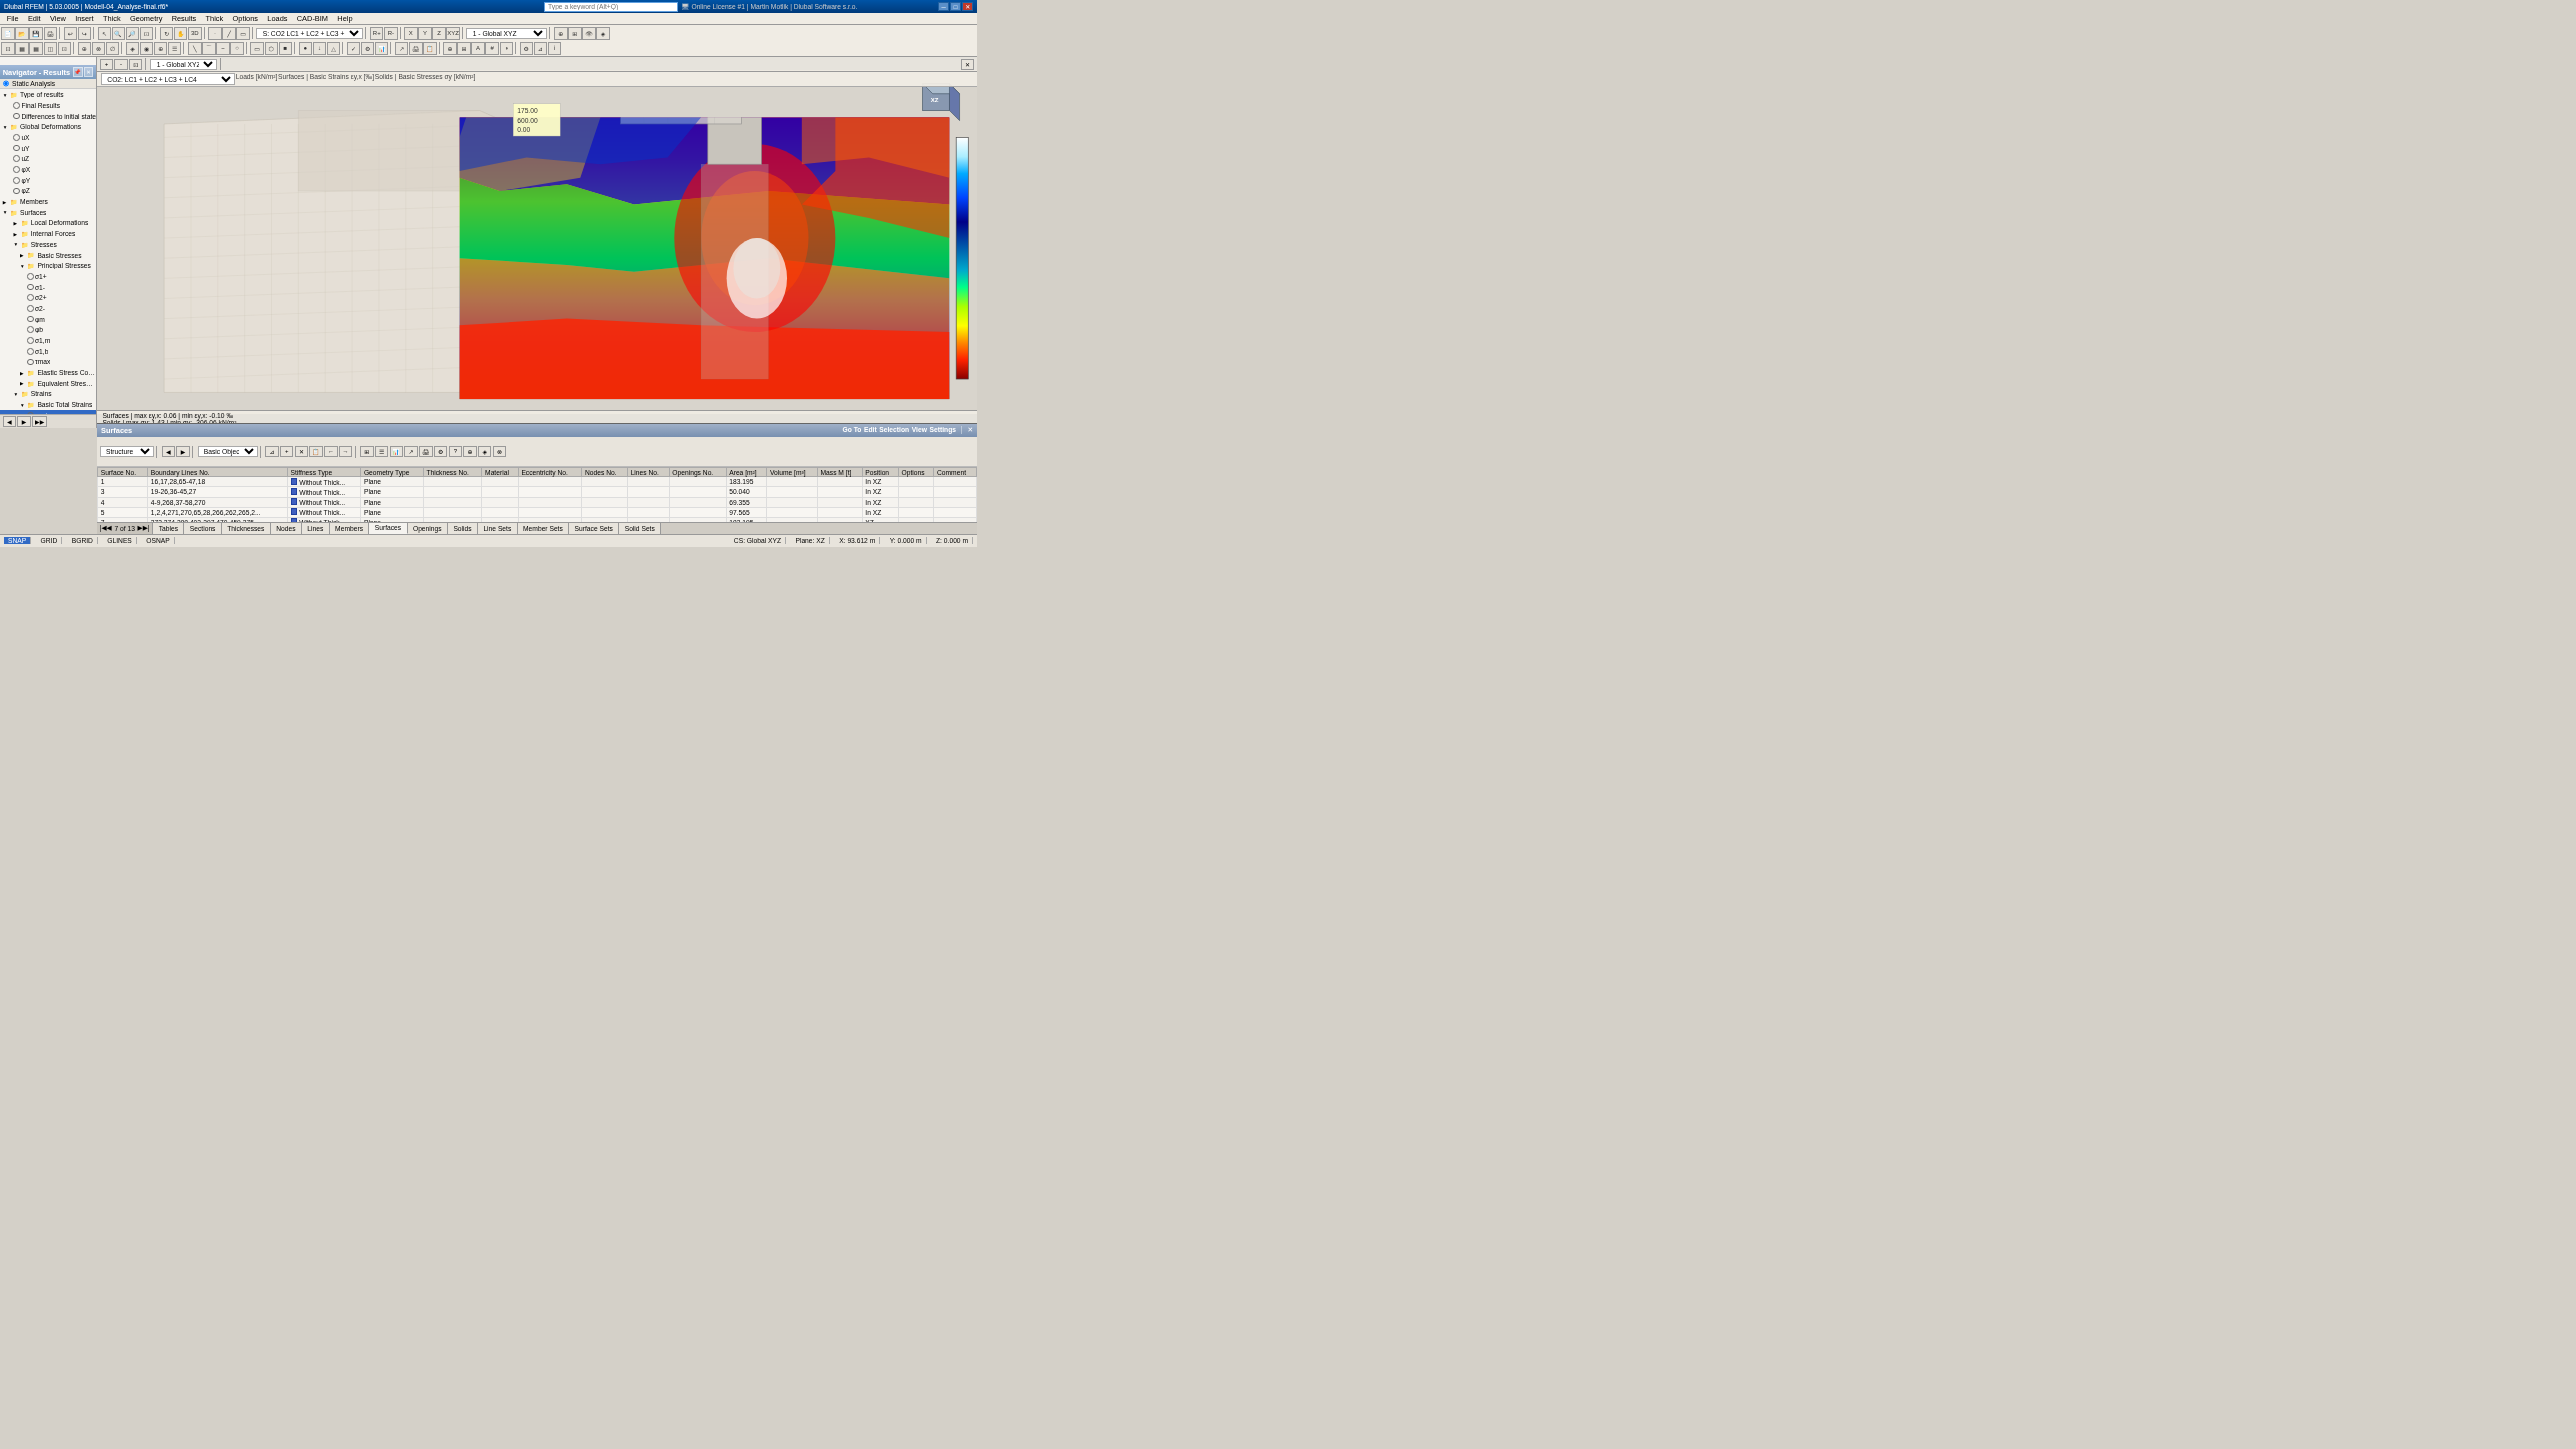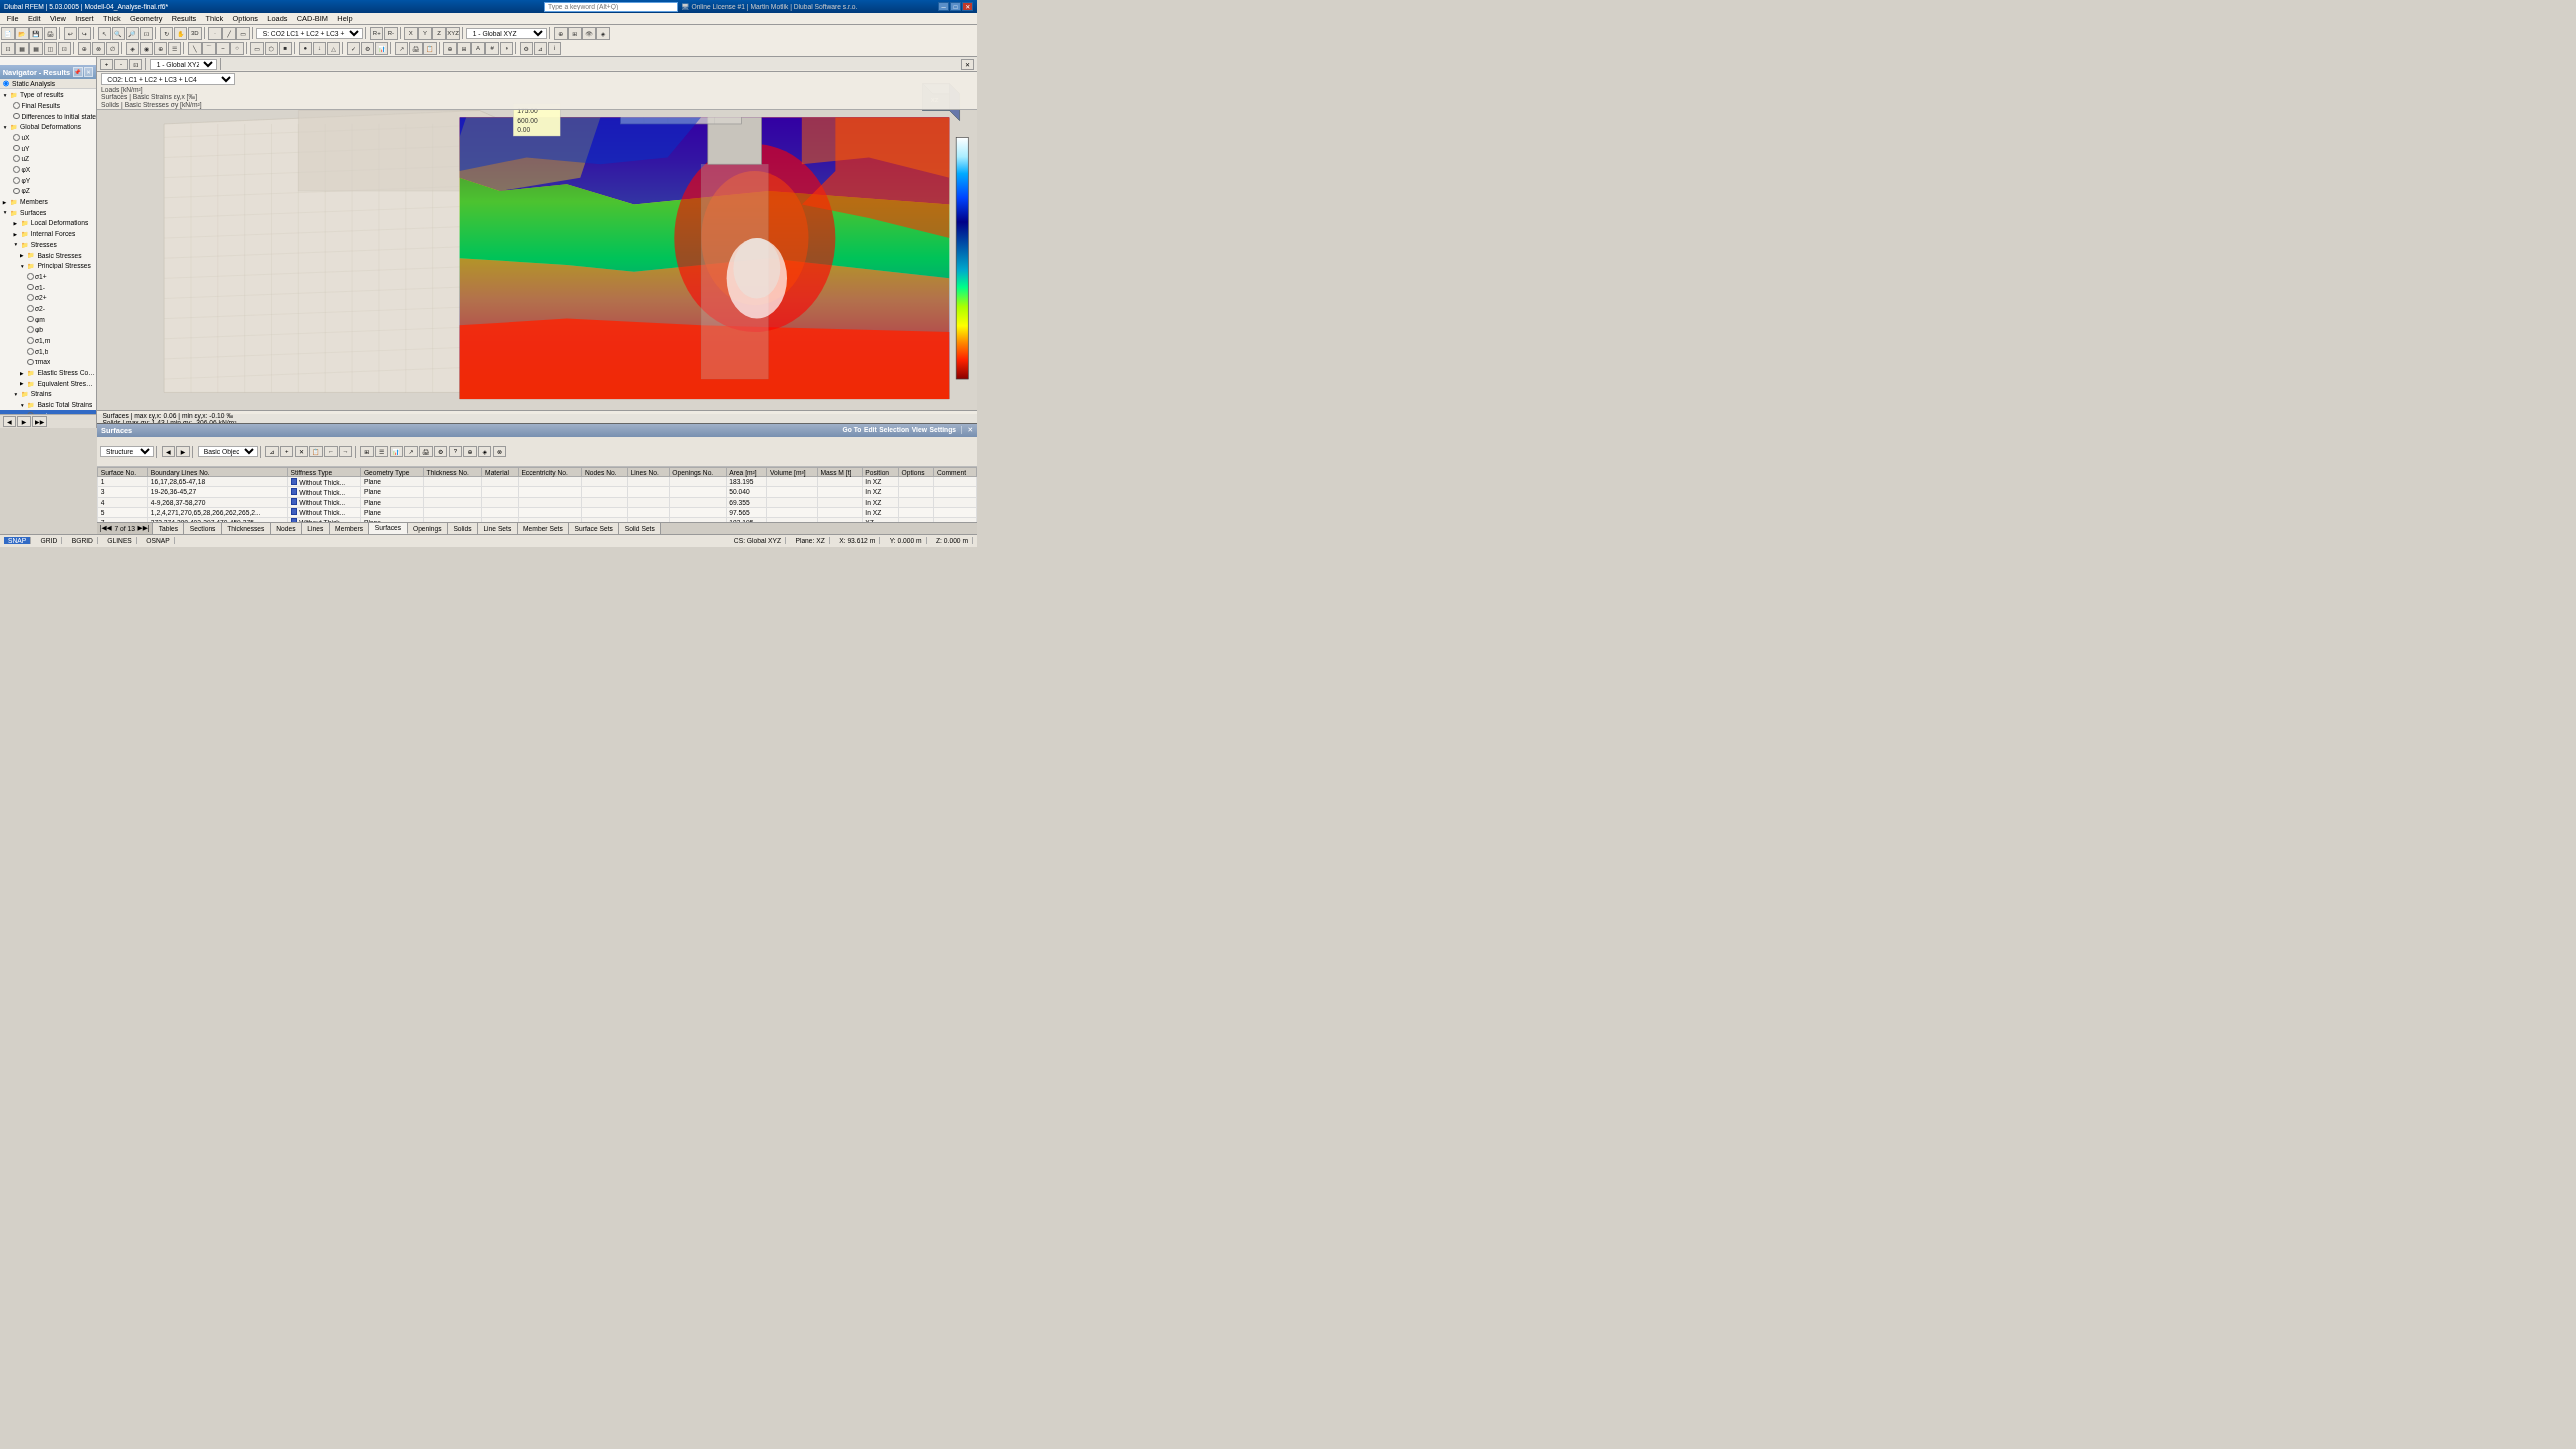--- a/index.html
+++ b/index.html
@@ -190,21 +190,21 @@
       position: absolute;
       top: 14.8px;
       left: 0;
       right: 0;
       background: rgba(240, 236, 228, 0.95);
       border-bottom: 0.7px solid #aaa;
       padding: 1.3px 4px;
       font-size: 6.7px;
       z-index: 10;
       display: flex;
-      flex-direction: column;
+      flex-direction: row;
       gap: 0.7px;
     }
 
     
     #result-info {
       position: absolute;
       bottom: 0;
       left: 0;
       right: 0;
       background: rgba(240, 236, 228, 0.95);

